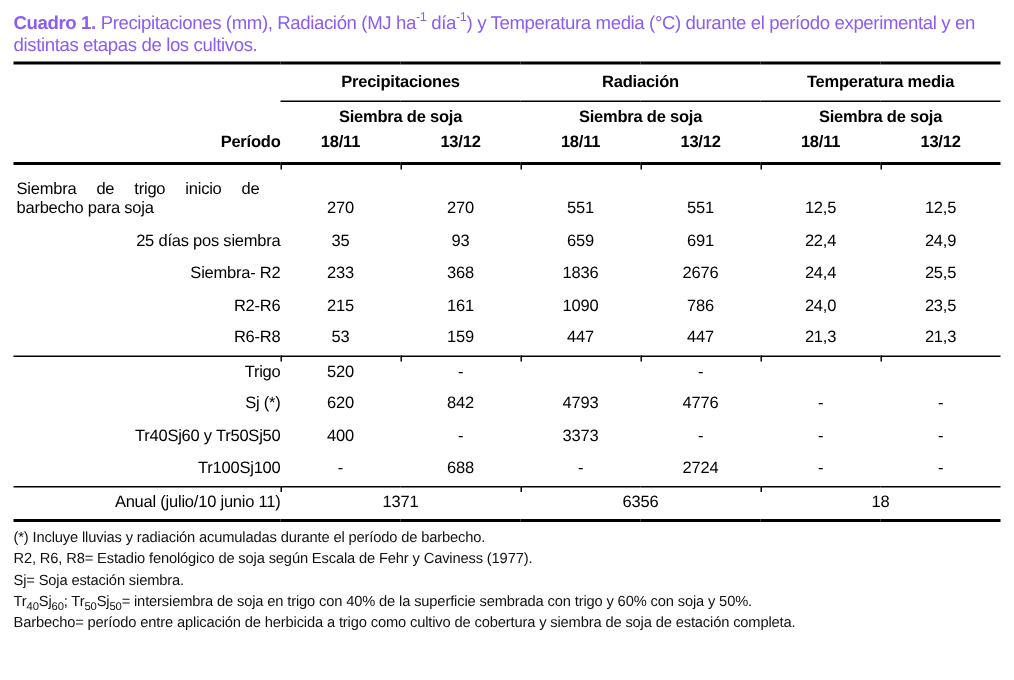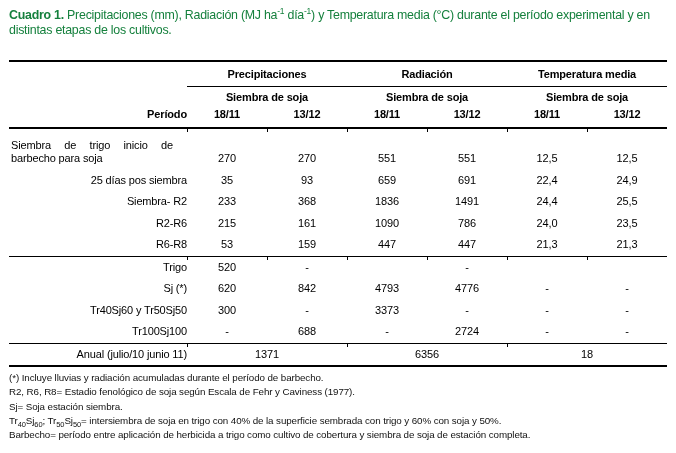--- a/index.html
+++ b/index.html
@@ -6,24 +6,24 @@
   body {
     width: 676px; height: 453px;
     font-family: "Liberation Sans", "DejaVu Sans", sans-serif;
     color: #000;
     overflow: hidden;
   }
   .page { position: relative; width: 658px; padding: 8px 9px 0 9px; }
 
   
   .caption {
-    margin: 0 0 22px 0;
+    margin: 0 0 3px 0;
     font-size: 12.4px; line-height: 15px;
     letter-spacing: -0.25px;
-    color: #15803d;
+    color: #8b5cf6;
   }
   .caption b { font-weight: 700; }
   .caption sup { font-size: 8.5px; line-height: 0; }
 
   
   table.tbl {
     width: 658px;
     table-layout: fixed;
     border-collapse: collapse;
     border-top: 2px solid #000;
@@ -126,21 +126,21 @@
         <td class="v">659</td>
         <td class="v">691</td>
         <td class="v">22,4</td>
         <td class="v">24,9</td>
       </tr>
       <tr>
         <td class="lbl">Siembra- R2</td>
         <td class="v">233</td>
         <td class="v">368</td>
         <td class="v">1836</td>
-        <td class="v">1491</td>
+        <td class="v">2676</td>
         <td class="v">24,4</td>
         <td class="v">25,5</td>
       </tr>
       <tr>
         <td class="lbl">R2-R6</td>
         <td class="v">215</td>
         <td class="v">161</td>
         <td class="v">1090</td>
         <td class="v">786</td>
         <td class="v">24,0</td>
@@ -171,21 +171,21 @@
         <td class="lbl">Sj (*)</td>
         <td class="v">620</td>
         <td class="v">842</td>
         <td class="v">4793</td>
         <td class="v">4776</td>
         <td class="v">-</td>
         <td class="v">-</td>
       </tr>
       <tr>
         <td class="lbl">Tr40Sj60 y Tr50Sj50</td>
-        <td class="v">300</td>
+        <td class="v">400</td>
         <td class="v">-</td>
         <td class="v">3373</td>
         <td class="v">-</td>
         <td class="v">-</td>
         <td class="v">-</td>
       </tr>
       <tr>
         <td class="lbl">Tr100Sj100</td>
         <td class="v">-</td>
         <td class="v">688</td>

